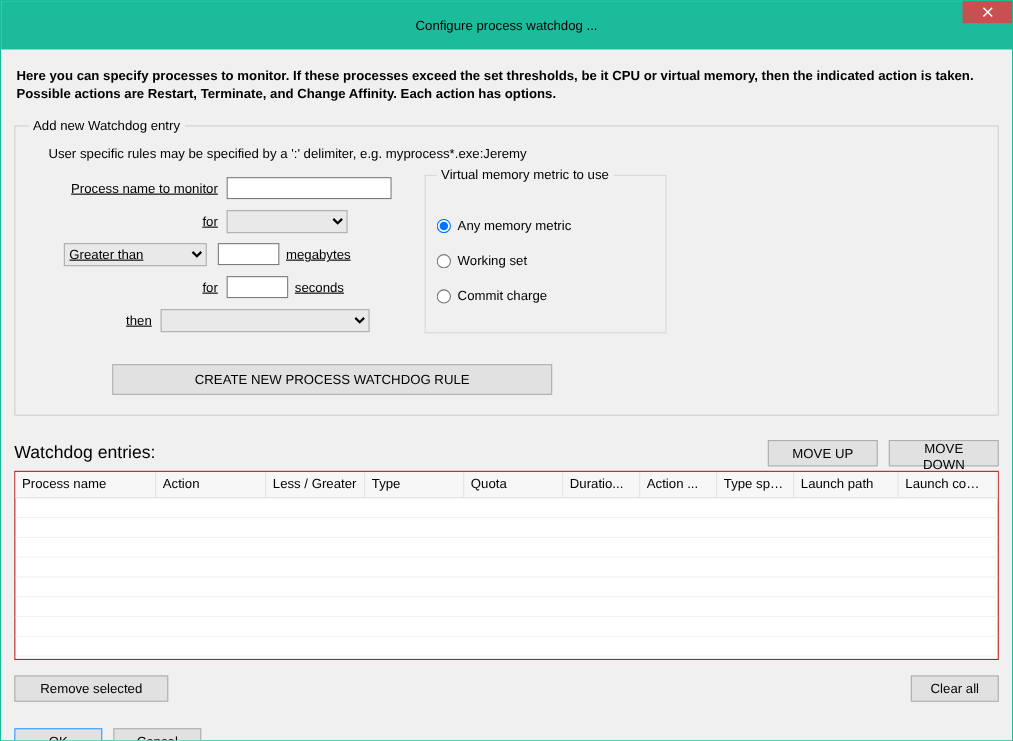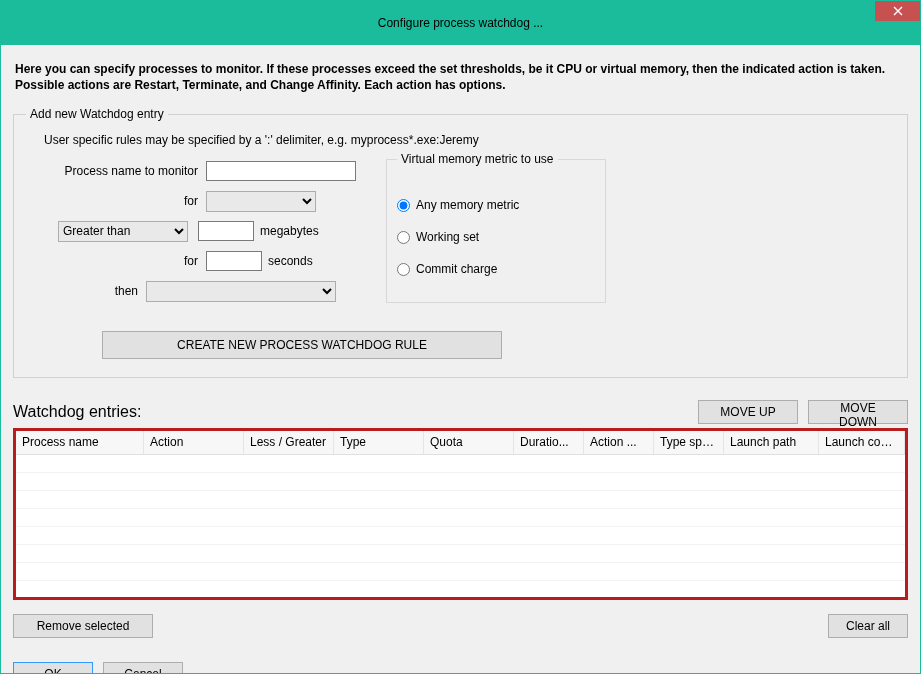--- a/index.html
+++ b/index.html
@@ -63,20 +63,21 @@
   .hint {
     margin: 4px 0 12px 18px;
     font-size: 12px;
   }
   .form-area {
     display: flex;
     gap: 20px;
   }
   .left-form {
     flex: 0 0 340px;
+    text-decoration: underline;
   }
   .row {
     display: flex;
     align-items: center;
     margin-bottom: 6px;
     min-height: 24px;
   }
   .row label.lbl {
     text-align: right;
     flex: 0 0 180px;
@@ -139,21 +140,21 @@
   .list-header-row {
     display: flex;
     align-items: center;
     justify-content: space-between;
     margin: 22px 0 4px 0;
   }
   .list-label { font-size: 16px; }
   .move-btns { display: flex; gap: 10px; }
   .move-btns .btn { width: 100px; }
   .grid {
-    border: 3px solid #b91c1c;
+    border: 1px solid #b91c1c;
     background: #fff;
     height: 172px;
     overflow: hidden;
   }
   .grid-head {
     display: flex;
     background: #f7f7f7;
     border-bottom: 1px solid #e0e0e0;
     height: 24px;
   }

